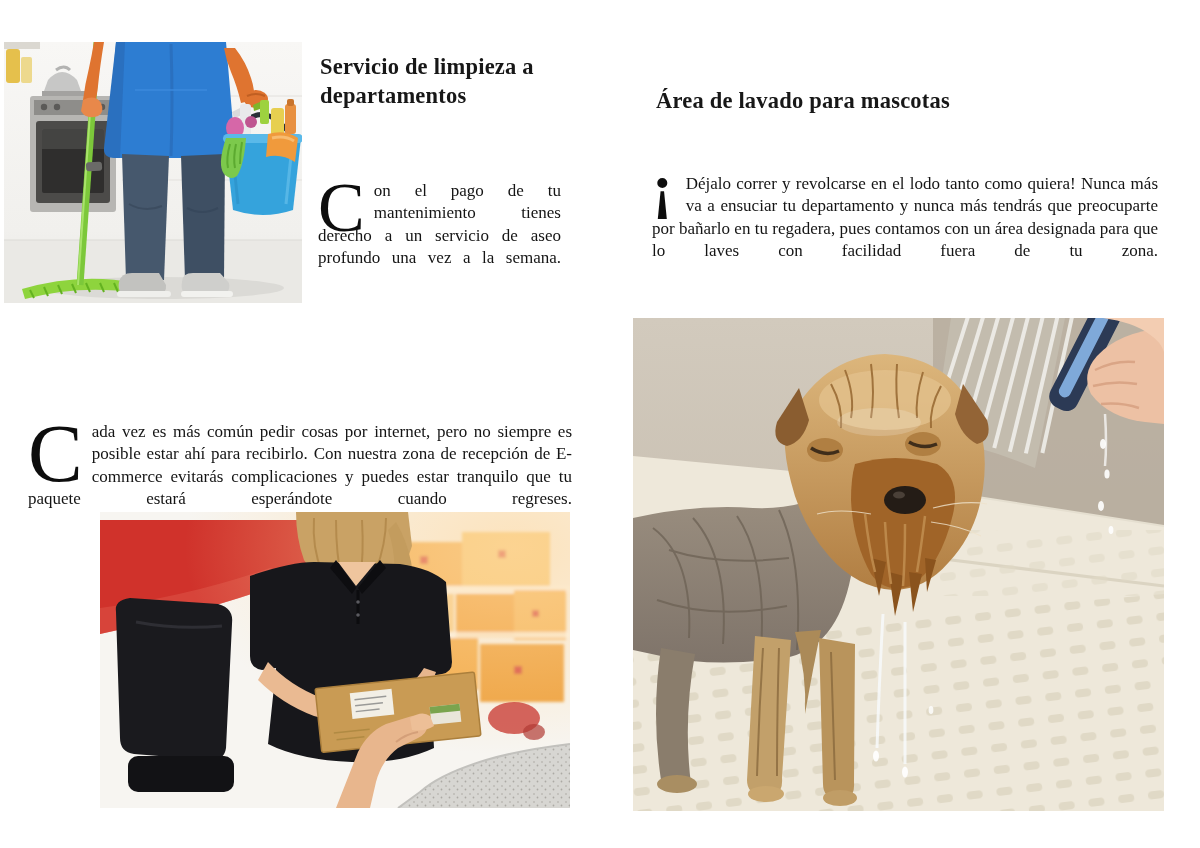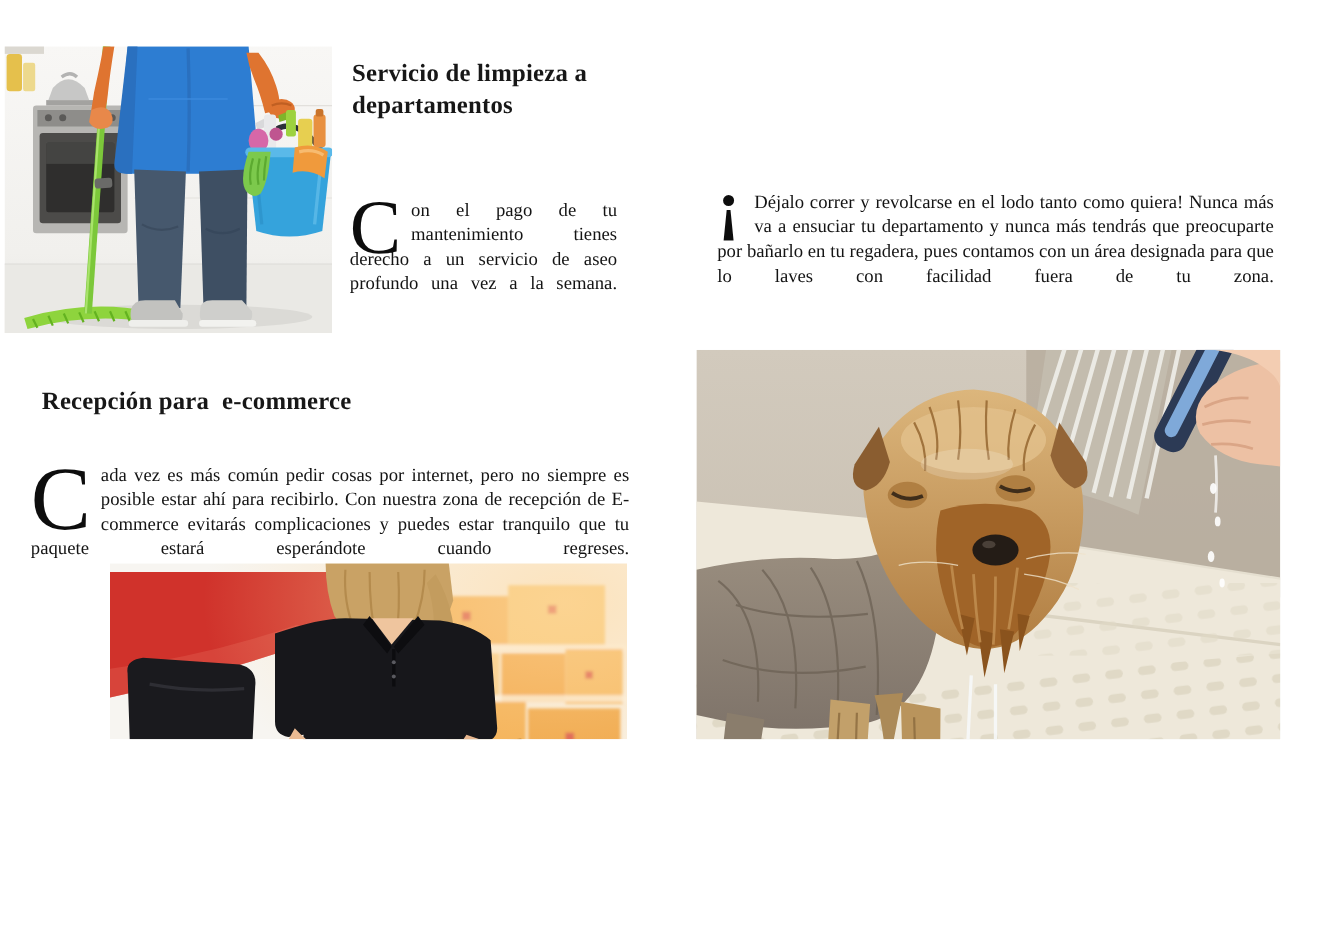--- a/index.html
+++ b/index.html
@@ -1,17 +1,17 @@
 <!DOCTYPE html>
 <html><head>
 <meta charset="utf-8">
 <style>
   html,body { margin:0; padding:0; background:#ffffff; }
   .page {
-    position:relative; width:1200px; height:672px; background:#ffffff;
+    position:relative; width:1200px; height:848px; background:#ffffff;
     font-family:"Liberation Serif","DejaVu Serif",serif; color:#141414; overflow:hidden;
   }
   .title {
     position:absolute; margin:0; font-weight:700; font-size:22.5px; line-height:1.27;
     color:#171717; white-space:pre-wrap; letter-spacing:0.2px;
   }
   .bodytext {
     position:absolute; font-size:17px; line-height:1.32; text-align:justify;
     text-align-last:justify; -moz-text-align-last:justify; color:#141414;
   }
@@ -129,24 +129,24 @@
         <path d="M264 92 q17 -5 30 4 l-3 24 q-14 -9 -29 -5 z" fill="#f09a3c"></path>
         <path d="M268 96 q13 -3 22 3" stroke="#f7bb70" stroke-width="3" fill="none"></path>
       </g>
     </svg>
   </div>
 
   <h2 id="title-limpieza" class="title">Servicio de limpieza a departamentos</h2>
 
   <p id="body-limpieza" class="bodytext"><span class="dc dc-c2">C</span><span>on el pago de tu mantenimiento tienes derecho a un servicio de aseo profundo una vez a la semana.</span></p>
 
+  <h2 id="title-lavado" class="title">Área de lavado para mascotas</h2>
 
   <p id="body-lavado" class="bodytext"><span class="dc dc-excl">¡</span><span>Déjalo correr y revolcarse en el lodo tanto como quiera! Nunca más va a ensuciar tu departamento y nunca más ten­drás que preocuparte por bañarlo en tu regadera, pues contamos con un área designada para que lo laves con facilidad fuera de tu zona.</span></p>
 
-  <h2 id="title-ecom" class="title">Recepción para  e-commerce</h2>
 
   <p id="body-ecom" class="bodytext"><span class="dc dc-c3">C</span><span>ada vez es más común pedir cosas por internet, pero no siempre es posible estar ahí para recibirlo. Con nuestra zona de recepción de E-commerce evitarás complicaciones y puedes estar tran­quilo que tu paquete estará esperándote cuando regreses.</span></p>
 
   <div id="photo-package" class="photo" aria-label="Recepcionista de polo negro entrega un sobre de papel kraft sobre un mostrador, con cajas de paquetería y pared roja al fondo">
     <svg viewBox="0 0 470 296" preserveAspectRatio="none">
       <defs>
         <radialGradient id="eglow" cx="0.88" cy="0.12" r="0.7">
           <stop offset="0" stop-color="#ffd9a0" stop-opacity="0.65"></stop>
           <stop offset="1" stop-color="#ffd9a0" stop-opacity="0"></stop>
         </radialGradient>

